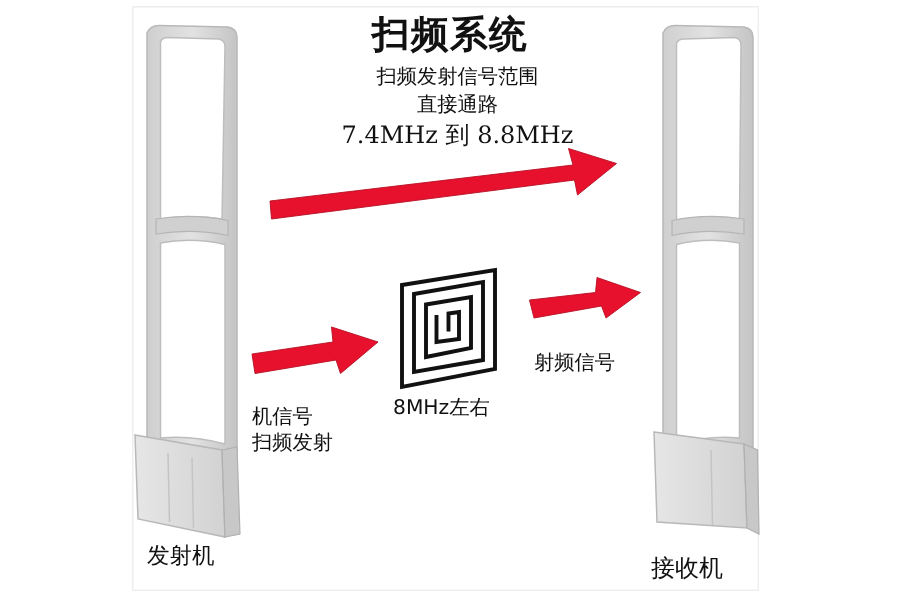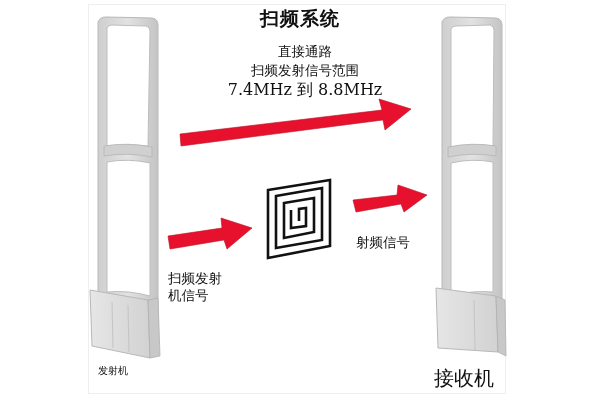--- a/index.html
+++ b/index.html
@@ -1,18 +1,18 @@
 <!DOCTYPE html>
 <html><head>
 <meta charset="utf-8">
 <style>
   html,body{margin:0;padding:0;background:#ffffff;}
   body{width:600px;height:400px;position:relative;overflow:hidden;font-family:"DejaVu Sans","Liberation Sans",sans-serif;}
   .frame{position:absolute;left:88px;top:4px;width:418px;height:390px;border:1px solid #eeeeee;box-sizing:border-box;}
-  .title{position:absolute;left:0;width:600px;top:6px;text-align:center;font-size:19px;font-weight:bold;color:#111;letter-spacing:1px;}
+  .title{position:absolute;left:0;width:600px;top:6px;text-align:center;font-size:25px;font-weight:bold;color:#111;letter-spacing:1px;}
   .desc{position:absolute;left:205px;width:200px;top:42px;text-align:center;font-size:13.5px;line-height:19px;color:#111;}
   .desc .mono{font-family:"DejaVu Serif","Liberation Serif",serif;font-size:16px;}
   .label{position:absolute;font-size:13.5px;color:#111;line-height:17px;text-align:left;}
   svg.diagram{position:absolute;left:0;top:0;}
 </style>
 </head>
 <body>
 
 <div class="frame"></div>
 
@@ -60,30 +60,31 @@
     <polygon points="268,190 330,180 330,246 268,258"></polygon>
     <polygon points="276,196 322,188 322,240 276,248"></polygon>
     <polygon points="284,203 314,198 314,232 284,238"></polygon>
     <polyline points="299,221 299,209 306,208 306,226 291,228 291,210"></polyline>
   </g>
 </svg>
 
 <div class="title">扫频系统</div>
 
 <div class="desc">
+  <div>扫频发射信号范围</div>
   <div>直接通路</div>
-  <div>扫频发射信号范围</div>
   <div class="mono">7.4MHz 到 8.8MHz</div>
 </div>
 
 <div class="label" style="left:168px;top:270px;width:72px;">
+  <div>机信号</div>
   <div>扫频发射</div>
-  <div>机信号</div>
 </div>
 
 <div class="label" style="left:262px;top:264px;width:80px;">
+  <div>8MHz左右</div>
 </div>
 
 <div class="label" style="left:356px;top:234px;width:70px;">射频信号</div>
 
-<div class="label" style="left:98px;top:362px;width:70px;font-size:10px;">发射机</div>
+<div class="label" style="left:98px;top:362px;width:70px;font-size:15px;">发射机</div>
 
-<div class="label" style="left:434px;top:370px;width:70px;font-size:20px;">接收机</div>
+<div class="label" style="left:434px;top:370px;width:70px;font-size:16px;">接收机</div>
 
 </body></html>

